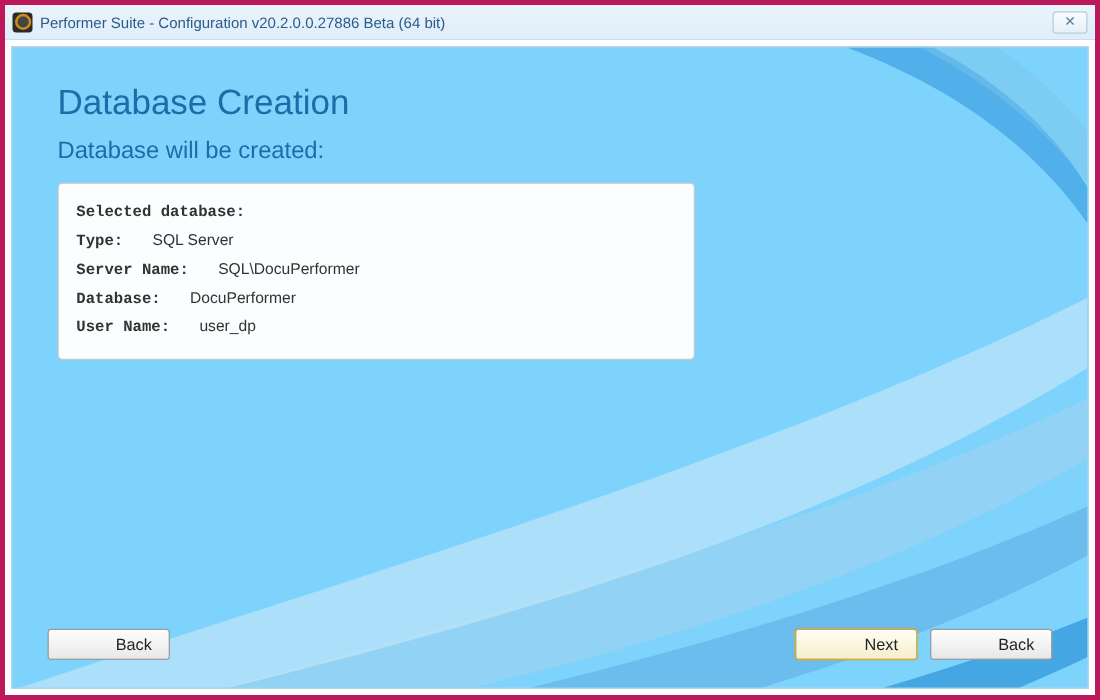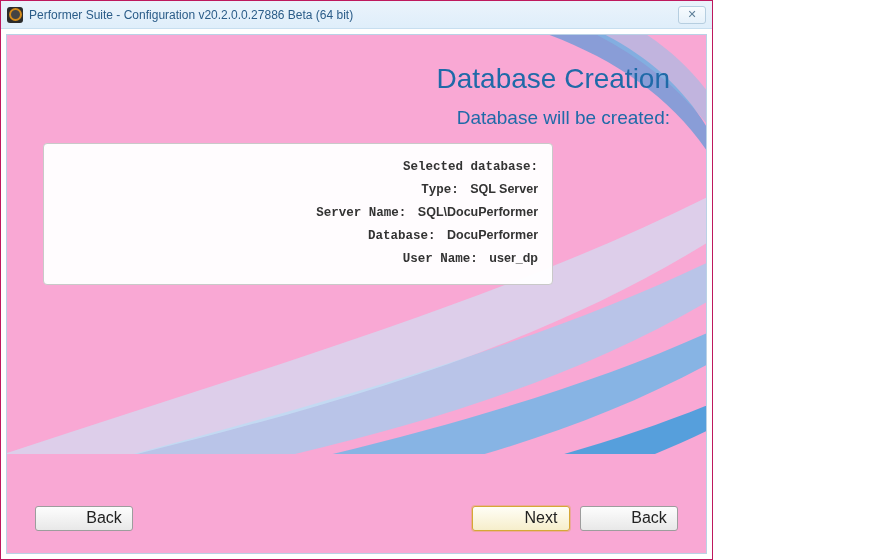--- a/index.html
+++ b/index.html
@@ -1,20 +1,20 @@
 <!DOCTYPE html>
 <html><head>
 <meta charset="utf-8">
 <style>
   * { box-sizing: border-box; margin: 0; padding: 0; }
   html, body { width: 880px; height: 560px; font-family: "Segoe UI", Tahoma, sans-serif; overflow: hidden; }
 
   .window {
-    width: 713px; height: 560px;
-    border: 1px solid #be185d;
+    width: 880px; height: 560px;
+    border: 4px solid #be185d;
     background: #fff;
     display: flex; flex-direction: column;
   }
 
   
   .titlebar {
     height: 28px;
     background: linear-gradient(#eaf3fb, #dfeefa);
     border-bottom: 1px solid #c7deef;
     display: flex; align-items: center;
@@ -47,22 +47,21 @@
     cursor: default;
   }
 
   
   .client {
     flex: 1;
     margin: 5px;
     border: 1px solid #b9d2e6;
     position: relative;
     overflow: hidden;
-    background: #f9a8d4;
-    text-align: right;
+    background: #7dd3fc;
   }
   .swirls { position: absolute; inset: 0; pointer-events: none; }
 
   .content {
     position: absolute; inset: 0;
     padding: 28px 36px 70px 36px;
   }
   .heading {
     font-size: 28px;
     font-weight: 400;
@@ -79,37 +78,37 @@
     border: 1px solid #c9c9c9;
     border-radius: 4px;
     background: rgba(255,255,255,0.96);
     padding: 12px 14px 14px 14px;
     font-size: 12.5px;
     color: #333;
     line-height: 1.75;
   }
   .panel .row { white-space: nowrap; }
   .panel .k { font-weight: 700; color: #333; font-family: Liberation Mono, monospace; }
-  .panel .v { font-weight: 700; color: #333; margin-left: 8px; }
+  .panel .v { font-weight: 400; color: #333; margin-left: 20px; }
 
   
   .footer {
     position: absolute;
     left: 0; right: 0; bottom: 0;
     height: 58px;
     display: flex; align-items: center;
     padding: 0 28px 12px 28px;
   }
   .footer .spacer { flex: 1; }
   .btn {
     min-width: 98px; height: 25px;
     border: 1px solid #9d9d9d;
     border-radius: 3px;
     background: linear-gradient(#fdfdfd,#e8e8e8);
-    font-size: 16px; color: #222;
+    font-size: 13px; color: #222;
     display: inline-flex; align-items: center; justify-content: center;
     margin-left: 10px;
     cursor: default;
     padding-left: 40px;
   }
   .btn.primary {
     border-color: #d6a836;
     box-shadow: 0 0 0 1px rgba(214,168,54,0.35);
     background: linear-gradient(#fffef6,#f6eecb);
   }

